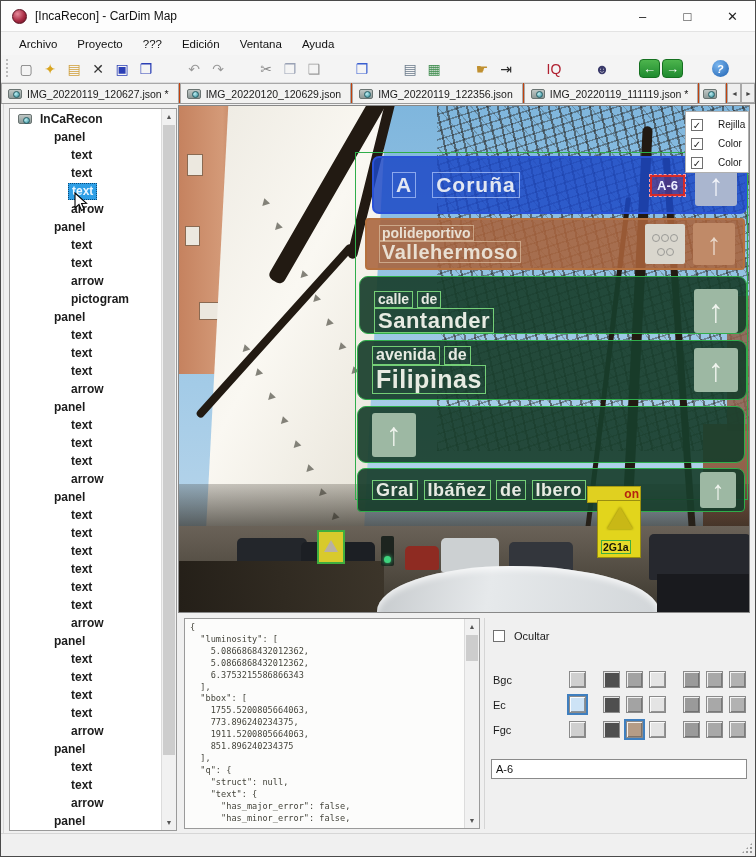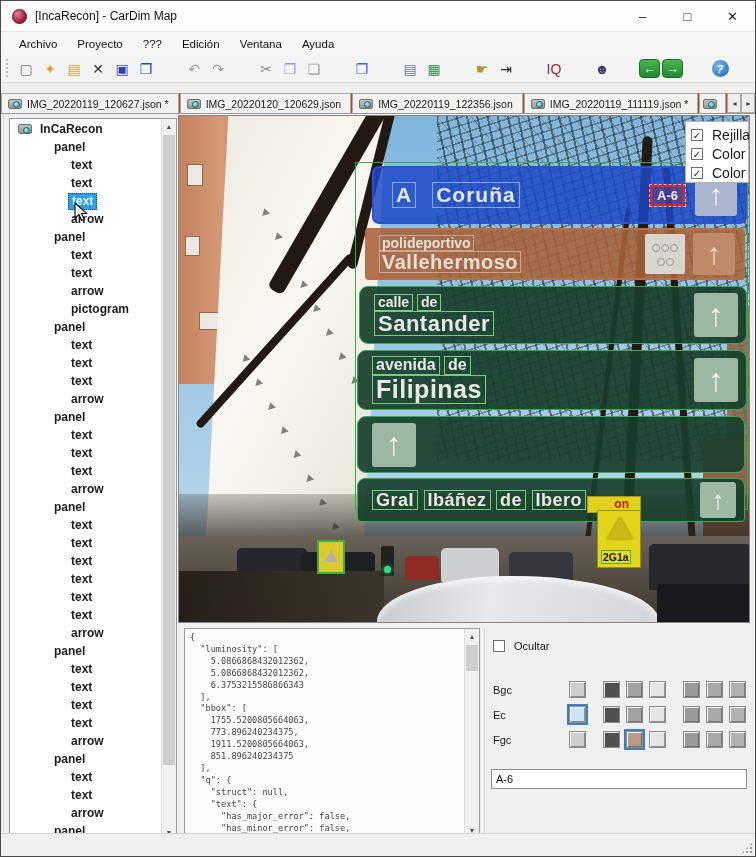--- a/index.html
+++ b/index.html
@@ -19,21 +19,21 @@
 
   
   .toolbar { height:28px; background:#f4f4f4; border-bottom:1px solid #dcdcdc; display:flex; align-items:center; padding-left:2px; flex:0 0 auto; }
   .tb-grip { width:5px; height:20px; margin:0 3px; background:repeating-linear-gradient(to bottom,#bbb 0 2px,transparent 2px 4px); background-size:2px 100%; background-repeat:repeat-y; }
   .tb-btn { width:24px; height:24px; display:flex; align-items:center; justify-content:center; font-size:14px; border:1px solid transparent; border-radius:2px; }
   .tb-btn.green { width:23px; height:21px; }
   .tb-btn.green span { background:linear-gradient(#4db54d,#1f8a2f); border:1px solid #157020; border-radius:4px; color:#fff; width:21px; height:19px; display:flex; align-items:center; justify-content:center; font-size:13px; font-weight:bold; }
   .tb-btn.help span { background:radial-gradient(circle at 35% 30%, #7ab6ef,#1c5fb0); color:#fff; width:17px; height:17px; border-radius:50%; display:flex; align-items:center; justify-content:center; font-size:11px; font-weight:bold; font-style:italic; }
 
   
-  .tabbar { height:21px; background:#c2410c; border-bottom:1px solid #9a9a9a; display:flex; align-items:flex-end; flex:0 0 auto;margin-top:10px; }
+  .tabbar { height:21px; background:#c2410c; border-bottom:1px solid #9a9a9a; display:flex; align-items:flex-end; flex:0 0 auto; }
   .tab { height:20px; display:flex; align-items:center; padding:0 9px 0 6px; border:1px solid #a8a8a8; border-bottom:none; background:#f2f2f1; font-size:10.5px; color:#1a1a1a; white-space:nowrap; margin-right:1px; }
   .tab.stub { padding:0 3px; }
   .cam-icon { width:14px; height:10px; background:linear-gradient(#bfc7c5,#8e9a98); border:1px solid #6a7472; border-radius:2px; position:relative; margin-right:5px; flex:0 0 auto; }
   .cam-icon::after { content:""; position:absolute; left:4px; top:1.5px; width:5px; height:5px; border-radius:50%; background:radial-gradient(circle at 35% 35%, #bfeef2,#2e8a96); border:1px solid #275f66; }
   .tab-scrollers { margin-left:auto; display:flex; }
   .tab-scroll { width:14px; height:20px; border:1px solid #a8a8a8; background:#eee; display:flex; align-items:center; justify-content:center; font-size:7px; color:#444; }
 
   
   .workspace { position:relative; flex:1 1 auto; background:#f0f0f0; }
   .left-strip { position:absolute; left:2px; top:0; width:1px; height:100%; background:#d8d8d8; }
@@ -95,44 +95,44 @@
   .sign-orange .wbox { border-color:rgba(235,215,185,.55); padding:0 2px; }
   .ringsbox { width:40px; height:40px; background:#d9d6cd; border-radius:2px; display:flex; flex-direction:column; align-items:center; justify-content:center; margin-right:8px; }
   .ring { display:inline-block; width:8px; height:8px; border:1.5px solid #9a9a96; border-radius:50%; margin:0 .5px; }
   .ringrow2 { margin-top:-4px; }
   .sign-orange .arrowbox { width:42px; height:42px; background:#c08a68; border-radius:3px; color:#ead9cb; font-size:30px; }
   .sign-green { background:rgba(24,62,43,.92); border:1px solid #2fae4a; border-radius:9px; padding:0 8px 0 14px; }
   .sg-text { flex:1; color:#e7ebe2; font-weight:bold; line-height:1.05; }
   .sg-l1 { font-size:14px; }
   .sg-l2 { font-size:22px; letter-spacing:.5px; }
   .sign-green .arrowbox { width:44px; height:44px; background:#9db8a3; border-radius:3px; color:#f0f4ee; font-size:32px; }
-  .sg-1 { left:180px; top:170px; width:388px; height:58px; }
+  .sg-1 { left:180px; top:170px; width:388px; height:58px;align-items:flex-end; }
   .sg-2 { left:178px; top:234px; width:390px; height:60px; }
   .sg-3 { left:178px; top:300px; width:388px; height:57px; }
   .sg-3 .sg-l2 { font-size:20px; }
   .sg-4 { left:178px; top:362px; width:388px; height:44px; border-radius:8px 8px 4px 4px; }
   .sg-4 .sg-l1 { font-size:13px; }
   .sg-4 .sg-l2 { font-size:18px; }
   .sg-4 .arrowbox { width:36px; height:36px; font-size:26px; }
 
   .ysign { left:418px; top:394px; width:44px; height:58px; background:#e2d51c; border:1px solid #9a8e10; }
   .ysign .tri { position:absolute; left:9px; top:6px; width:0; height:0; border-left:13px solid transparent; border-right:13px solid transparent; border-bottom:22px solid #c9b816; filter:drop-shadow(0 0 1px #857a0a); }
   .ysign .lbl { position:absolute; left:3px; bottom:3px; font-size:10.5px; font-weight:bold; color:#161608; border:1px solid #3fae3f; padding:0 1px; background:#e8dc2a; }
-  .ysign-top { left:408px; top:380px; width:54px; height:17px; background:#e0d020; border:1px solid #a89a12; font-size:12px; font-weight:bold; color:#b5230f; text-align:right; padding-right:11px; line-height:14px; }
+  .ysign-top { left:408px; top:380px; width:54px; height:17px; background:#e0d020; border:1px solid #a89a12; font-size:12px; font-weight:bold; color:#b5230f; text-align:right; padding-right:1px; line-height:14px; }
   .ysmall { left:138px; top:424px; width:28px; height:34px; background:#d8ca2c; border:2px solid #3fae3f; }
   .ysmall .tri { position:absolute; left:5px; top:8px; width:0; height:0; border-left:7px solid transparent; border-right:7px solid transparent; border-bottom:12px solid #b8b0a2; }
   .tlight { left:202px; top:430px; width:13px; height:30px; background:#1d241f; border-radius:2px; }
   .tlight::after { content:""; position:absolute; left:3px; bottom:3px; width:7px; height:7px; border-radius:50%; background:#3fd47e; box-shadow:0 0 4px #3fd47e; }
 
   
   .overlay-panel { left:506px; top:5px; width:64px; height:62px; background:#fff; border:1px solid #b0b0b0; padding:3px 0 0 5px; z-index:10; }
   .cbx { display:flex; align-items:center; height:19px; }
   .cb-box { width:12px; height:12px; border:1px solid #707070; background:#fff; font-size:10px; line-height:11px; text-align:center; color:#222; flex:0 0 auto; }
   .cbx:not(.checked) .cb-box { color:transparent; }
-  .cbx .cb-lbl { font-size:14px; color:#1a1a1a; margin-left:9px; }
+  .cbx .cb-lbl { font-size:10px; color:#1a1a1a; margin-left:15px; }
 
   
   .json-panel { position:absolute; left:183px; top:514px; width:296px; height:211px; background:#fcfcfb; border:1px solid #9a9a9a; overflow:hidden; }
   .json-lines { position:absolute; left:5px; top:3px; right:16px; }
   .code-line { font-family:"DejaVu Sans Mono", monospace; font-size:8.6px; line-height:11.9px; color:#45453c; white-space:pre; }
   .json-panel .vscroll { width:15px; }
   .json-panel .vs-thumb { top:16px; height:26px; }
 
   
   .controls-panel { position:absolute; left:483px; top:514px; width:268px; height:211px; border-left:1px solid #d5d5d5; padding:8px 0 0 8px; }

